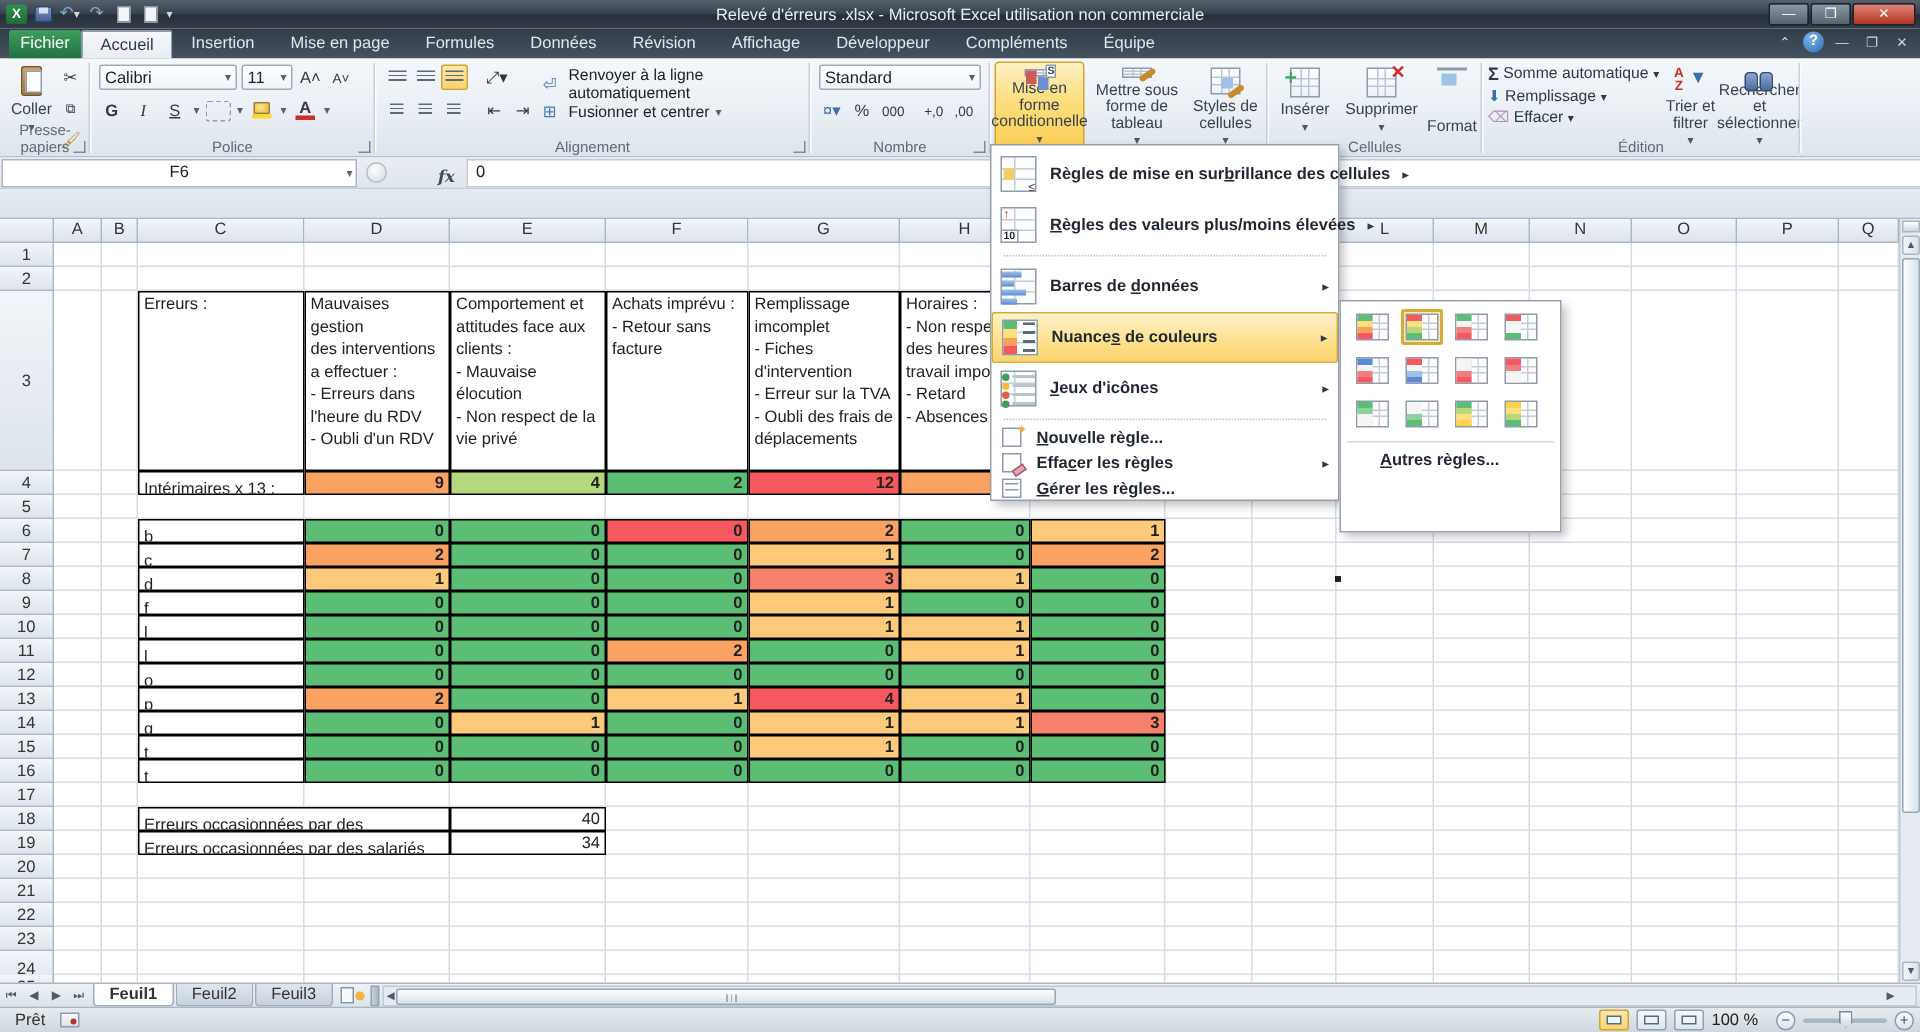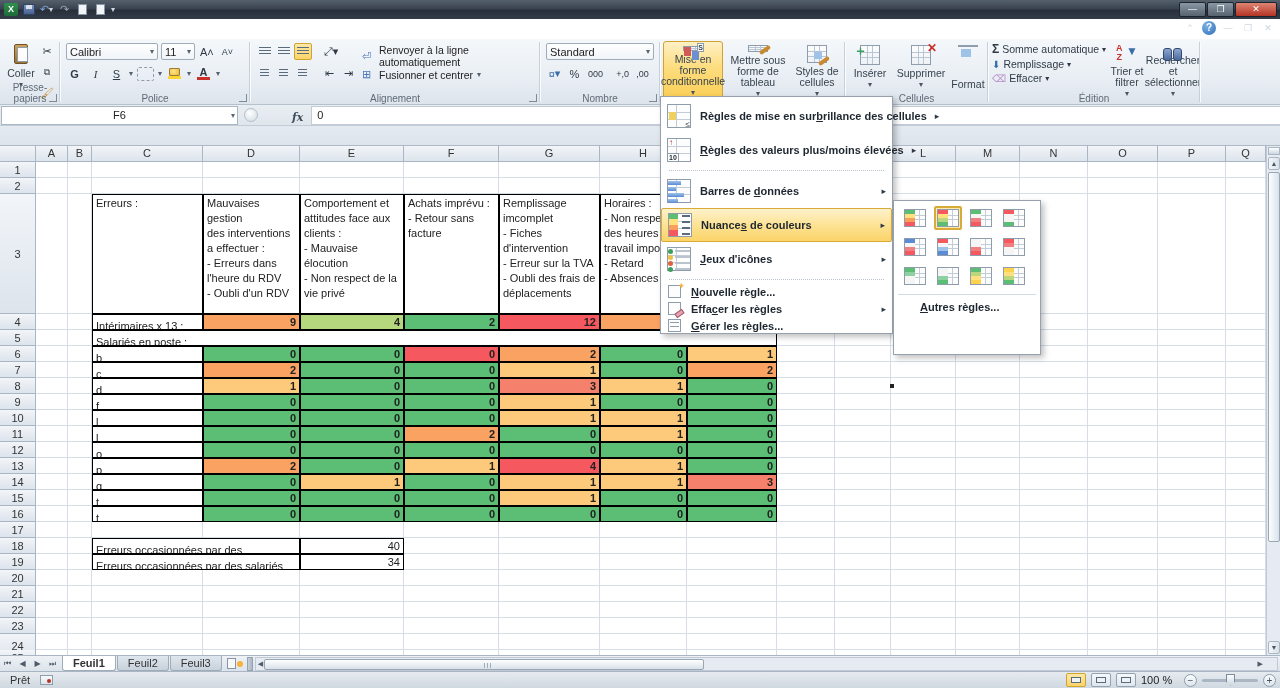--- a/index.html
+++ b/index.html
@@ -208,27 +208,43 @@
       <span class="qat-ico undo-ico">↶<span class="qat-dd">▾</span></span>
       <span class="qat-ico redo-ico">↷</span>
       <span class="qat-ico">
           <span class="sheet-mini"></span>
         </span>
       <span class="qat-ico">
           <span class="sheet-mini"></span>
         </span>
       <span class="qat-dd">▾</span>
     </div>
+    <span id="title-text">Relevé d'érreurs .xlsx  -  Microsoft Excel utilisation non commerciale</span>
     <div class="win-btns">
       <span class="win-btn">—</span>
       <span class="win-btn">❐</span>
       <span class="win-btn close">✕</span>
     </div>
   </div>
 
+  <div id="tabrow">
+    <div id="file-tab">Fichier</div>
+    <div id="ribbontabs" style="display:flex;">
+        <div class="rtab active">Accueil</div>
+        <div class="rtab">Insertion</div>
+        <div class="rtab">Mise en page</div>
+        <div class="rtab">Formules</div>
+        <div class="rtab">Données</div>
+        <div class="rtab">Révision</div>
+        <div class="rtab">Affichage</div>
+        <div class="rtab">Développeur</div>
+        <div class="rtab">Compléments</div>
+        <div class="rtab">Équipe</div>
+      </div>
+  </div>
   <div id="tabrow-right">
     <span class="trc">⌃</span>
     <span class="help-ico">?</span>
     <span class="trc">—</span>
     <span class="trc">❐</span>
     <span class="trc">✕</span>
   </div>
 
   <div id="ribbon">
 
@@ -560,21 +576,20 @@
 des heures de
 travail impos
 - Retard
 - Absences</div>
       <div class="cell lbl" style="left: 92px; top: 168px; width: 111px; height: 16px;">Intérimaires x 13 :</div>
       <div class="cell val" style="left: 203px; top: 168px; width: 97px; height: 16px; background: rgb(249, 162, 98);">9</div>
       <div class="cell val" style="left: 300px; top: 168px; width: 104px; height: 16px; background: rgb(181, 215, 126);">4</div>
       <div class="cell val" style="left: 404px; top: 168px; width: 95px; height: 16px; background: rgb(92, 189, 116);">2</div>
       <div class="cell val" style="left: 499px; top: 168px; width: 101px; height: 16px; background: rgb(245, 89, 95);">12</div>
       <div class="cell val" style="left: 600px; top: 168px; width: 87px; height: 16px; background: rgb(249, 162, 98);"></div>
-      <div class="cell lbl" style="left: 92px; top: 184px; width: 685px; height: 16px;">Salariés en poste :</div>
       <div class="cell lbl" style="left: 92px; top: 200px; width: 111px; height: 16px;">b</div>
       <div class="cell val" style="left: 203px; top: 200px; width: 97px; height: 16px; background: rgb(92, 189, 116);">0</div>
       <div class="cell val" style="left: 300px; top: 200px; width: 104px; height: 16px; background: rgb(92, 189, 116);">0</div>
       <div class="cell val" style="left: 404px; top: 200px; width: 95px; height: 16px; background: rgb(245, 89, 95);">0</div>
       <div class="cell val" style="left: 499px; top: 200px; width: 101px; height: 16px; background: rgb(249, 162, 98);">2</div>
       <div class="cell val" style="left: 600px; top: 200px; width: 87px; height: 16px; background: rgb(92, 189, 116);">0</div>
       <div class="cell val" style="left: 687px; top: 200px; width: 90px; height: 16px; background: rgb(253, 201, 122);">1</div>
       <div class="cell lbl" style="left: 92px; top: 216px; width: 111px; height: 16px;">c</div>
       <div class="cell val" style="left: 203px; top: 216px; width: 97px; height: 16px; background: rgb(249, 162, 98);">2</div>
       <div class="cell val" style="left: 300px; top: 216px; width: 104px; height: 16px; background: rgb(92, 189, 116);">0</div>

